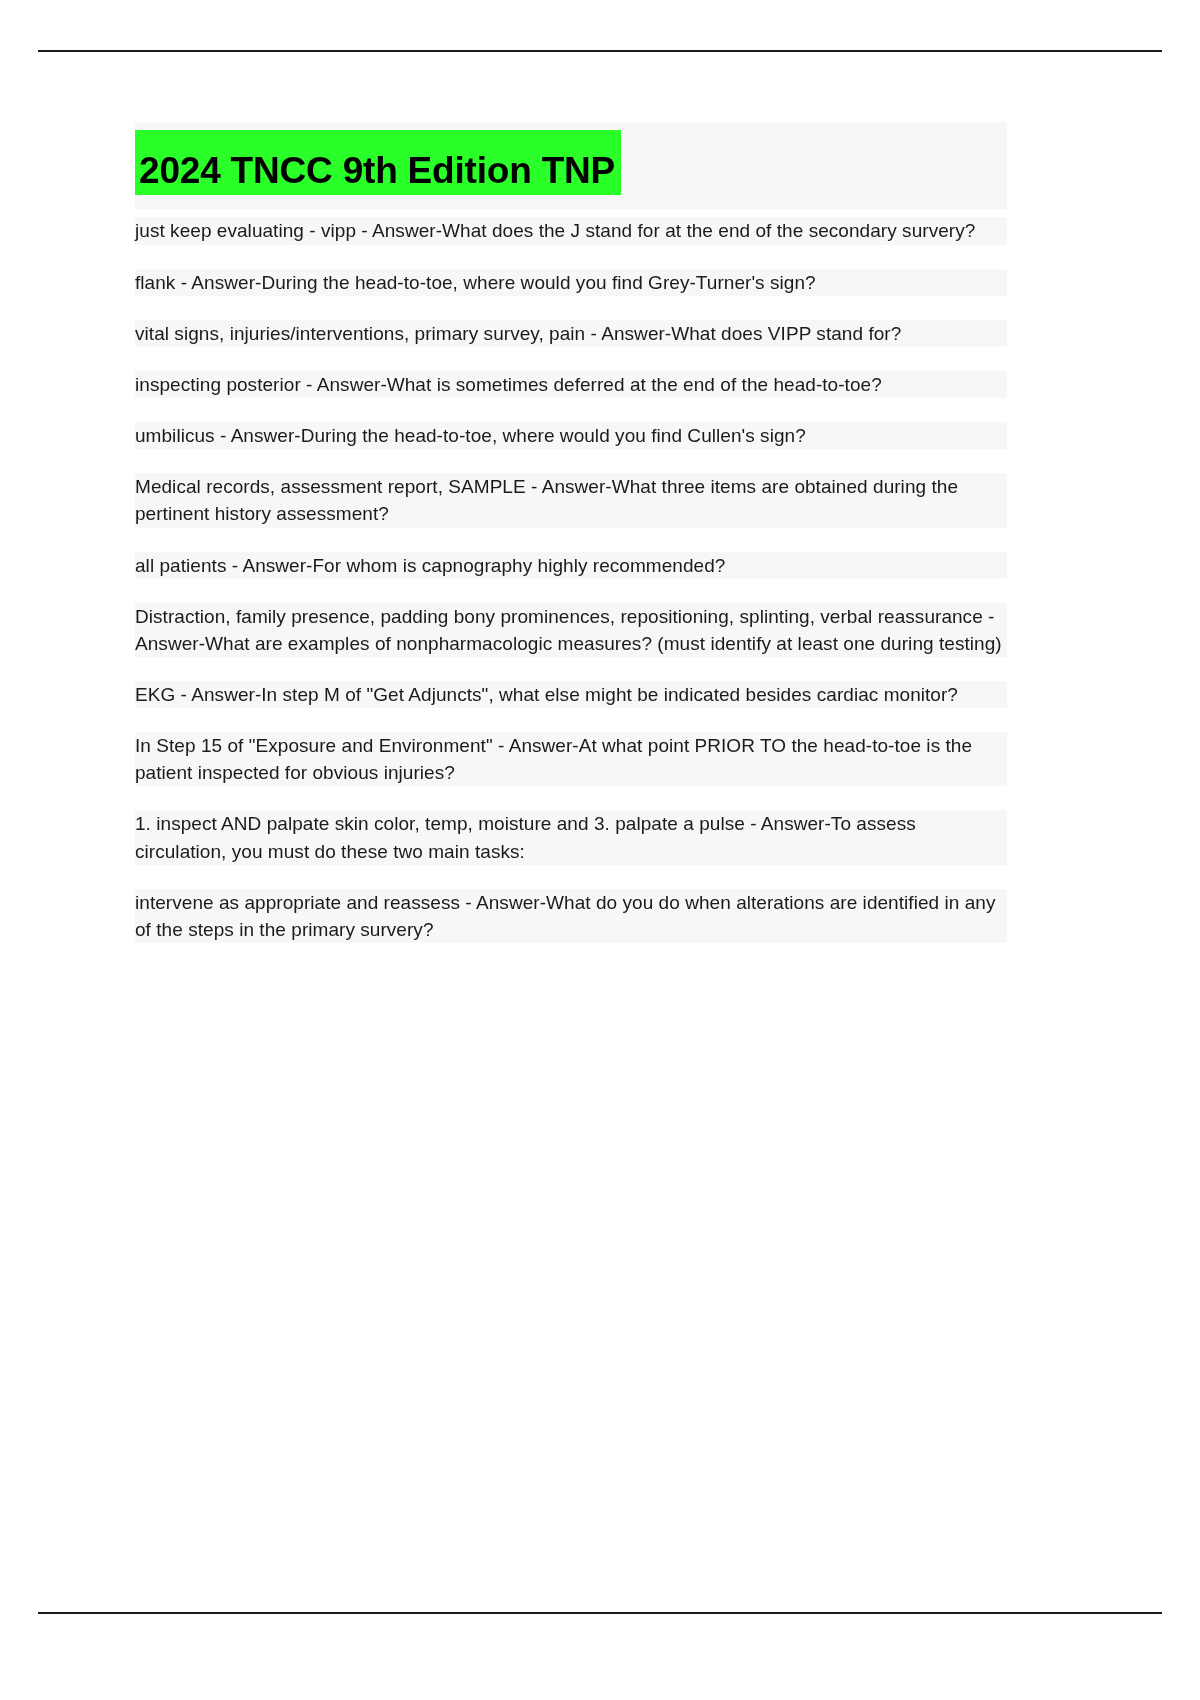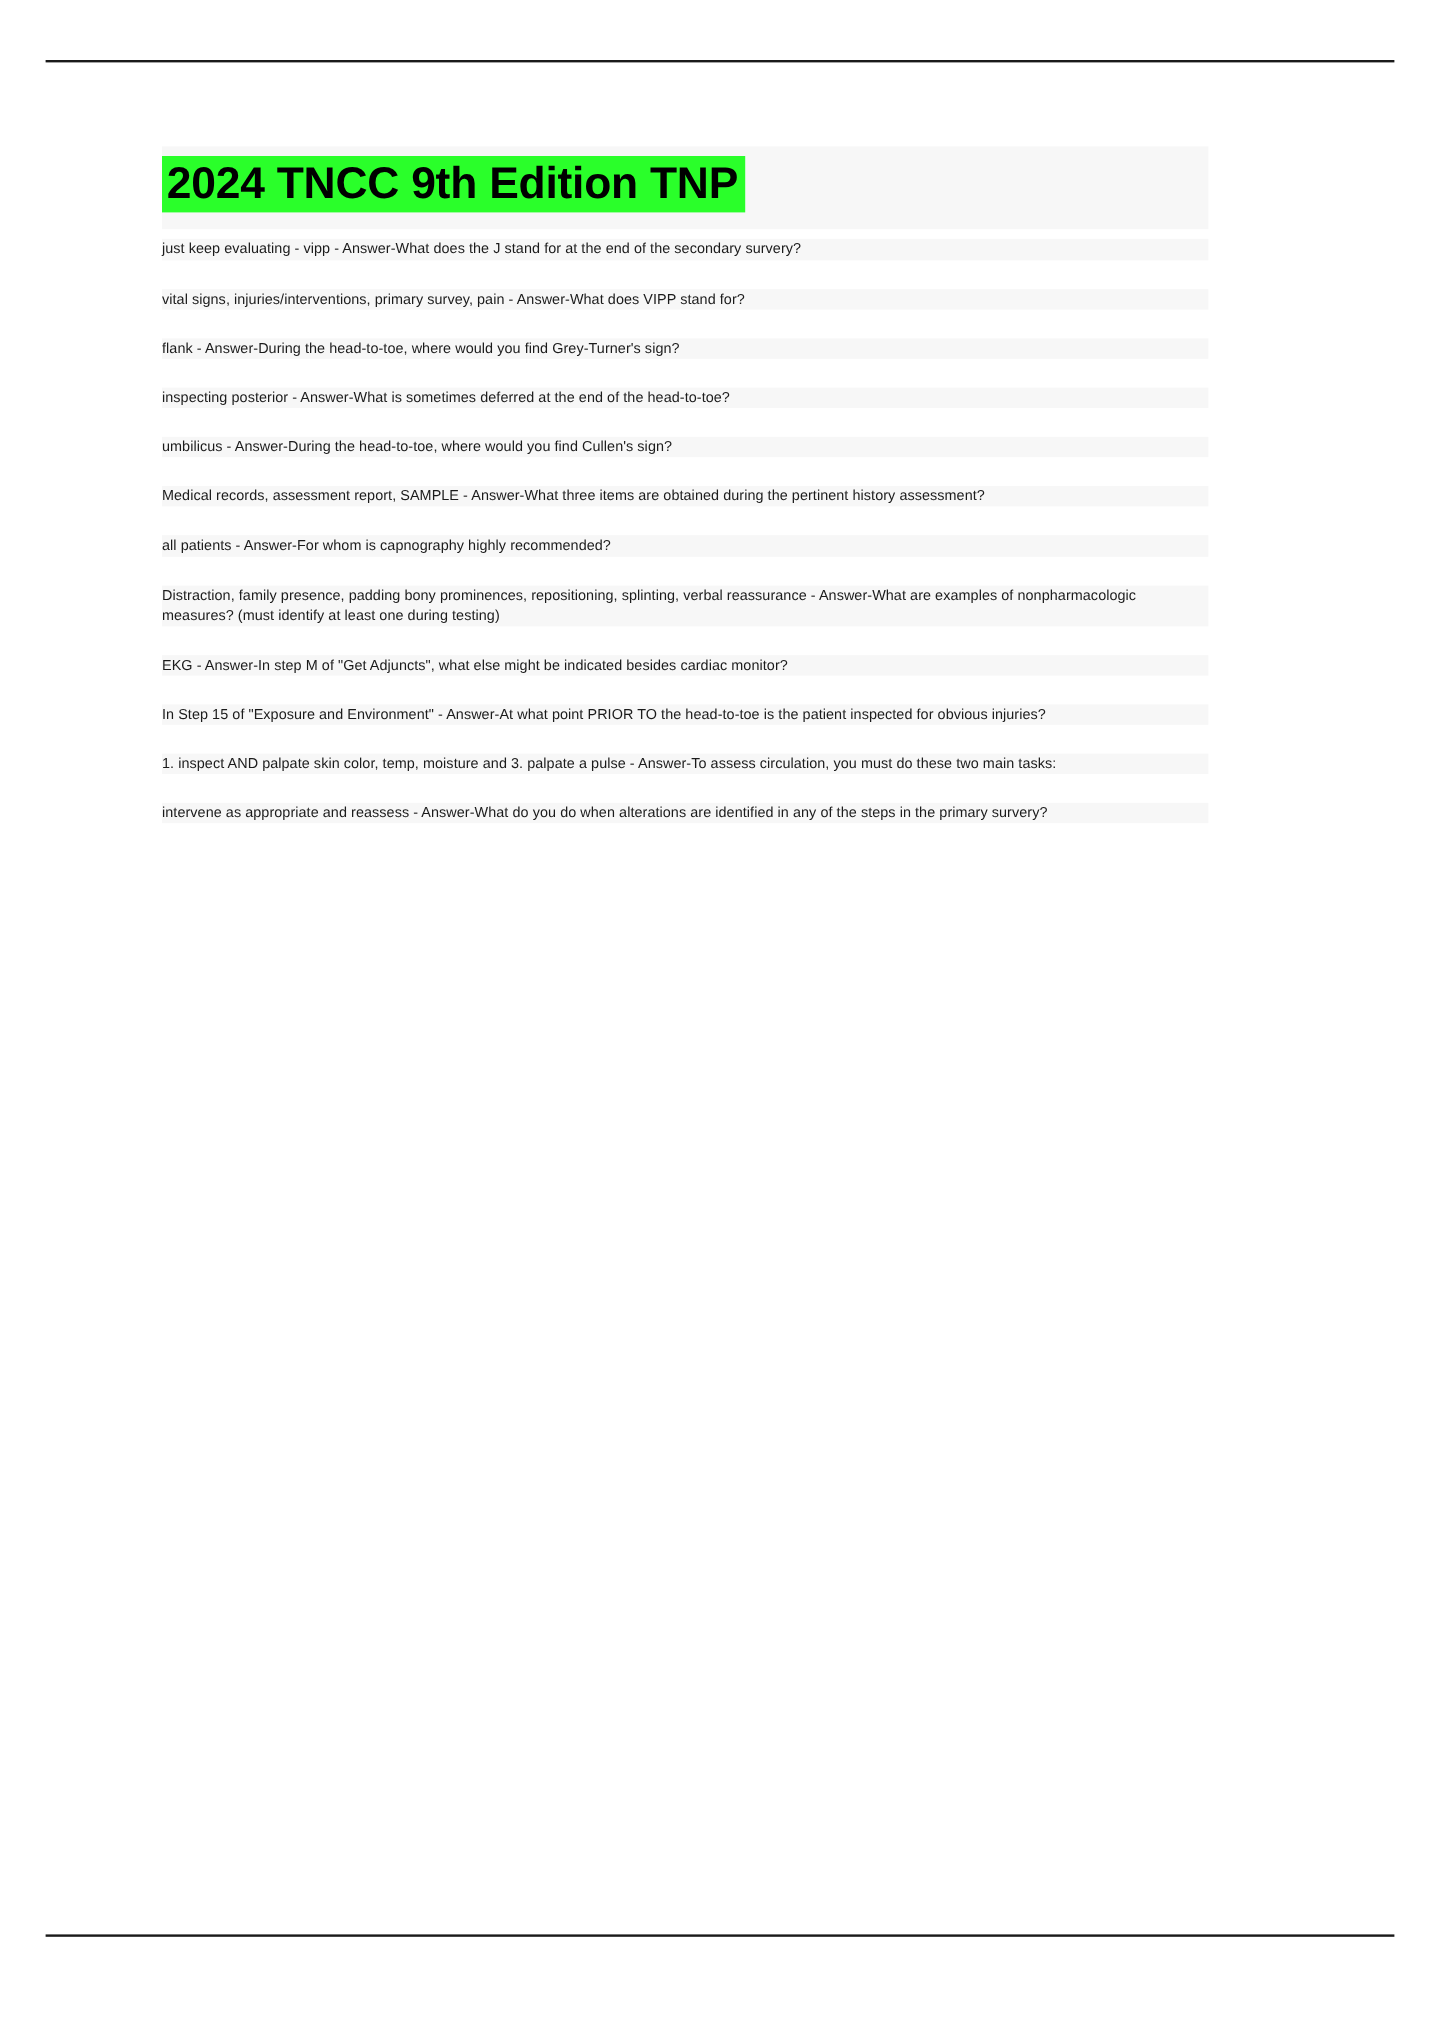--- a/index.html
+++ b/index.html
@@ -45,26 +45,26 @@
     margin: 0 0 8px 0;
   }
   .title {
     display: inline-block;
     background: #2aff2a;
     color: #000000;
     font-size: 37px;
     font-weight: bold;
     line-height: 1.12;
     letter-spacing: -0.2px;
-    padding: 2px 6px 4px 4px;
+    padding: 20px 6px 4px 4px;
     margin: 0;
   }
 
   .qa {
-    font-size: 12px;
+    font-size: 19px;
     line-height: 1.43;
     color: #1b1b1b;
     margin: 0 0 24px 0;
     background: #f7f7f7;
     letter-spacing: 0.05px;
   }
   .qa:last-child { margin-bottom: 0; }
 </style>
 </head>
 <body>
@@ -73,22 +73,22 @@
 
   <div class="rule rule-top"></div>
 
   <div class="content">
 
     <div class="title-wrap">
       <h1 class="title">2024 TNCC 9th Edition TNP</h1>
     </div>
 
     <p class="qa">just keep evaluating - vipp - Answer-What does the J stand for at the end of the secondary survery?</p>
+    <p class="qa">flank - Answer-During the head-to-toe, where would you find Grey-Turner's sign?</p>
     <p class="qa">vital signs, injuries/interventions, primary survey, pain - Answer-What does VIPP stand for?</p>
-    <p class="qa">flank - Answer-During the head-to-toe, where would you find Grey-Turner's sign?</p>
     <p class="qa">inspecting posterior - Answer-What is sometimes deferred at the end of the head-to-toe?</p>
     <p class="qa">umbilicus - Answer-During the head-to-toe, where would you find Cullen's sign?</p>
     <p class="qa">Medical records, assessment report, SAMPLE - Answer-What three items are obtained during the pertinent history assessment?</p>
     <p class="qa">all patients - Answer-For whom is capnography highly recommended?</p>
     <p class="qa">Distraction, family presence, padding bony prominences, repositioning, splinting, verbal reassurance - Answer-What are examples of nonpharmacologic measures? (must identify at least one during testing)</p>
     <p class="qa">EKG - Answer-In step M of "Get Adjuncts", what else might be indicated besides cardiac monitor?</p>
     <p class="qa">In Step 15 of "Exposure and Environment" - Answer-At what point PRIOR TO the head-to-toe is the patient inspected for obvious injuries?</p>
     <p class="qa">1. inspect AND palpate skin color, temp, moisture and 3. palpate a pulse - Answer-To assess circulation, you must do these two main tasks:</p>
     <p class="qa">intervene as appropriate and reassess - Answer-What do you do when alterations are identified in any of the steps in the primary survery?</p>
 

